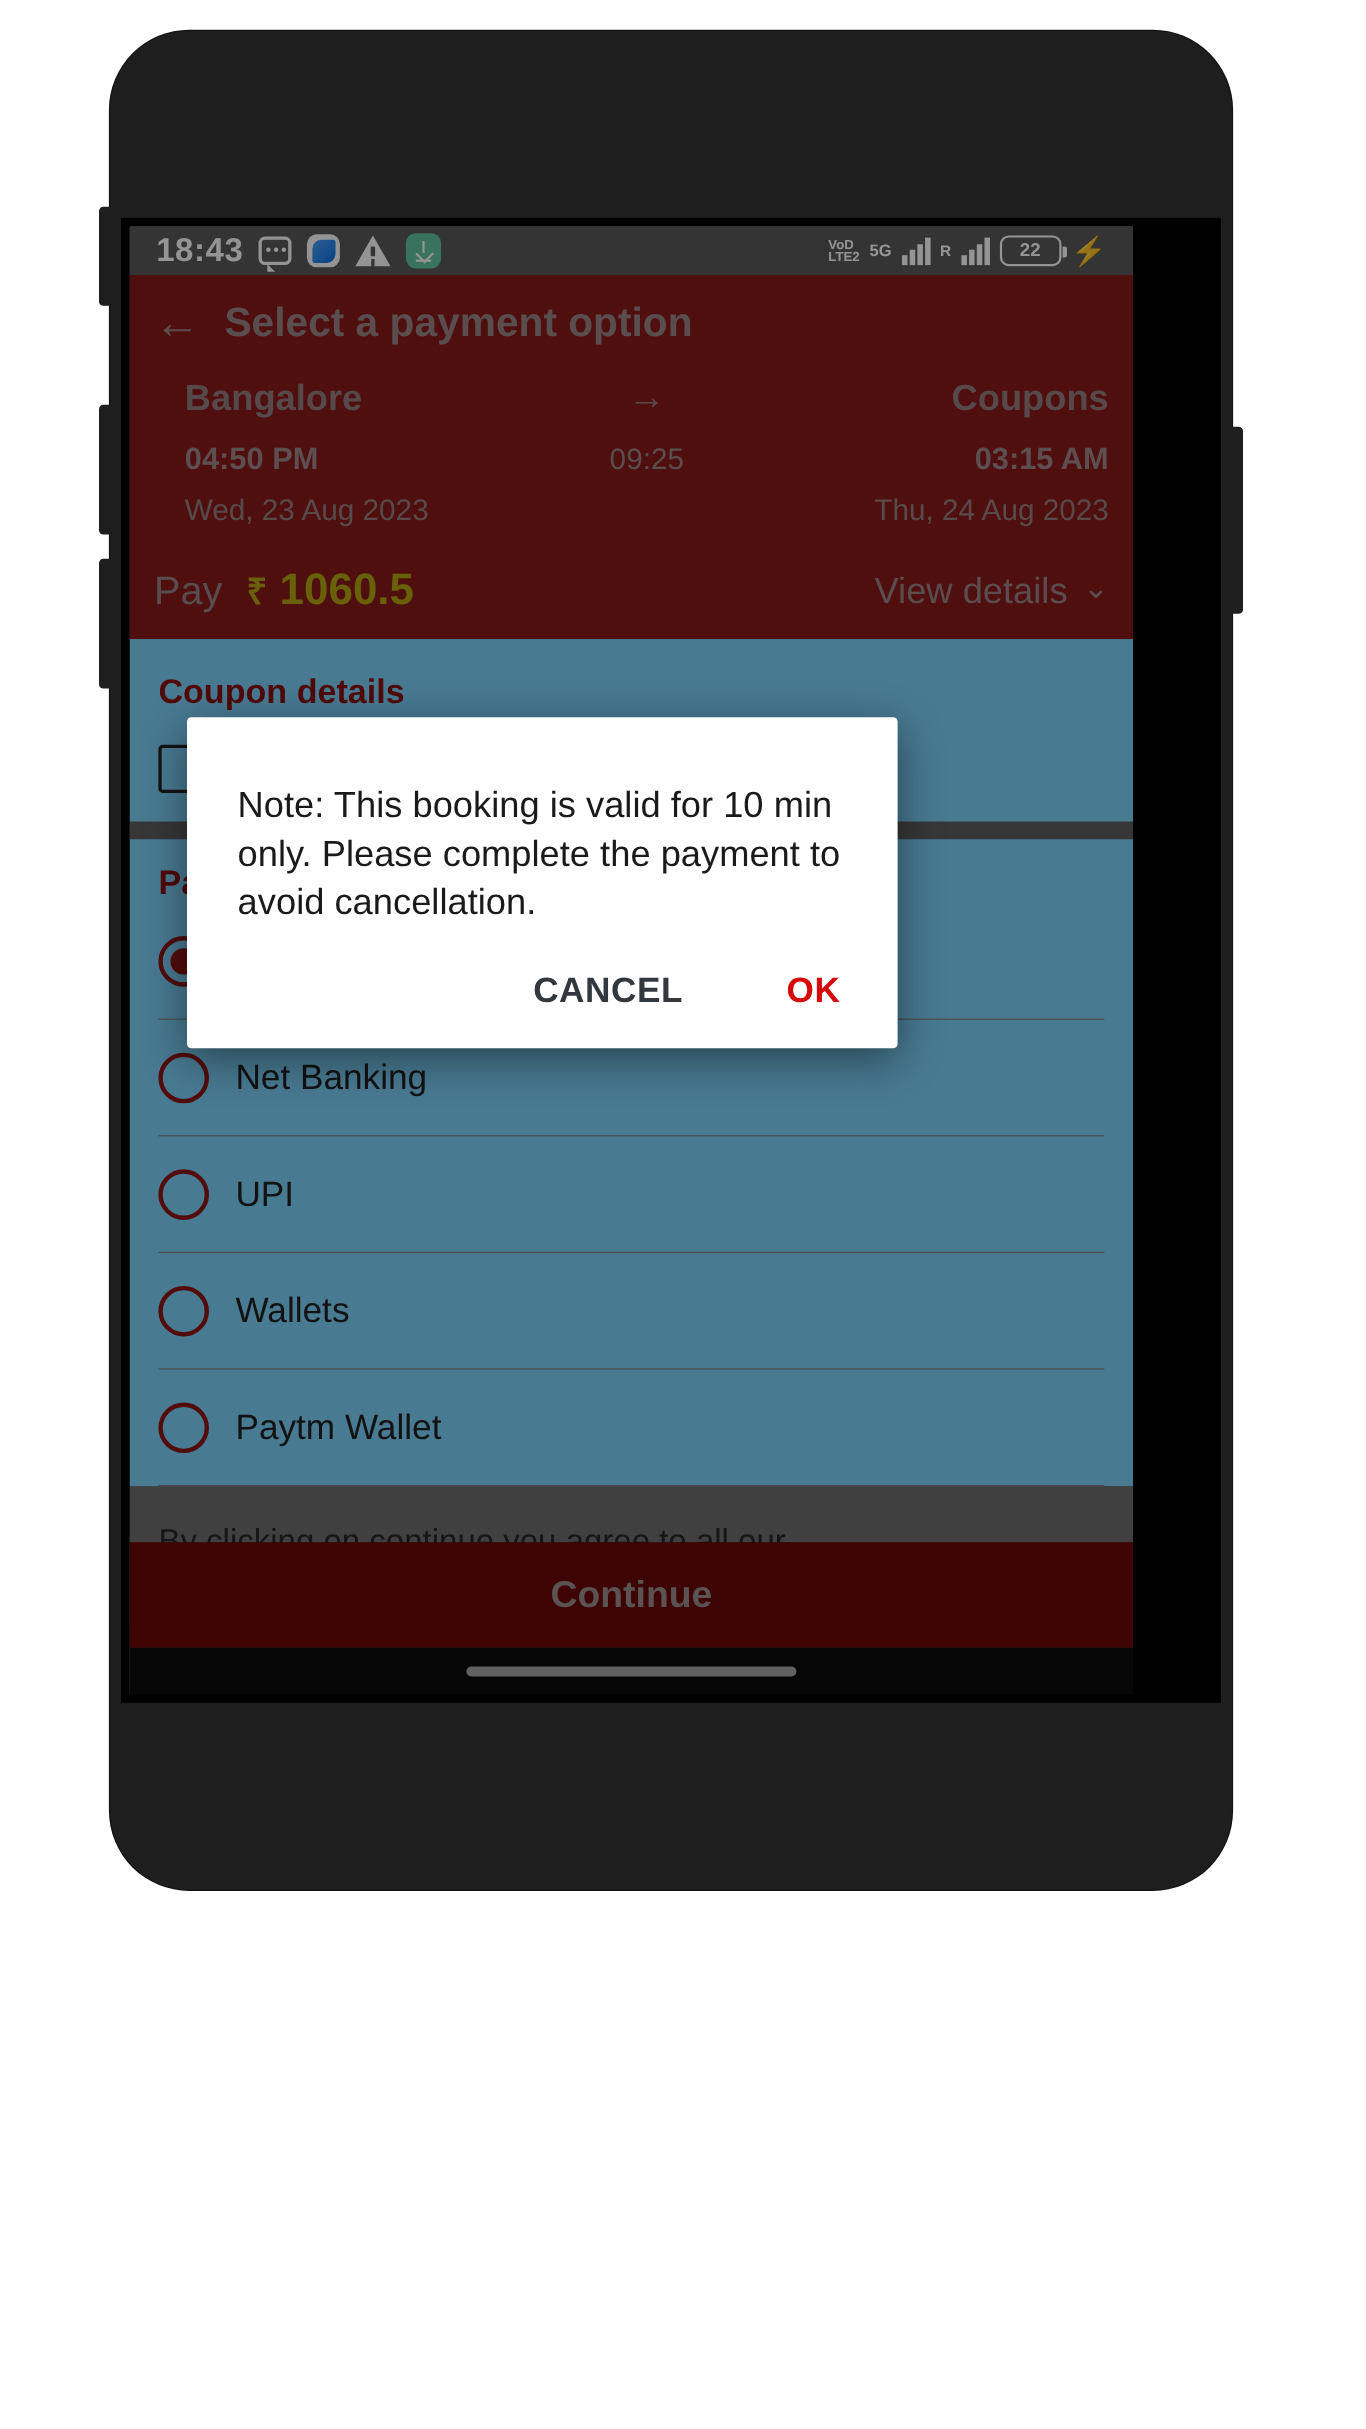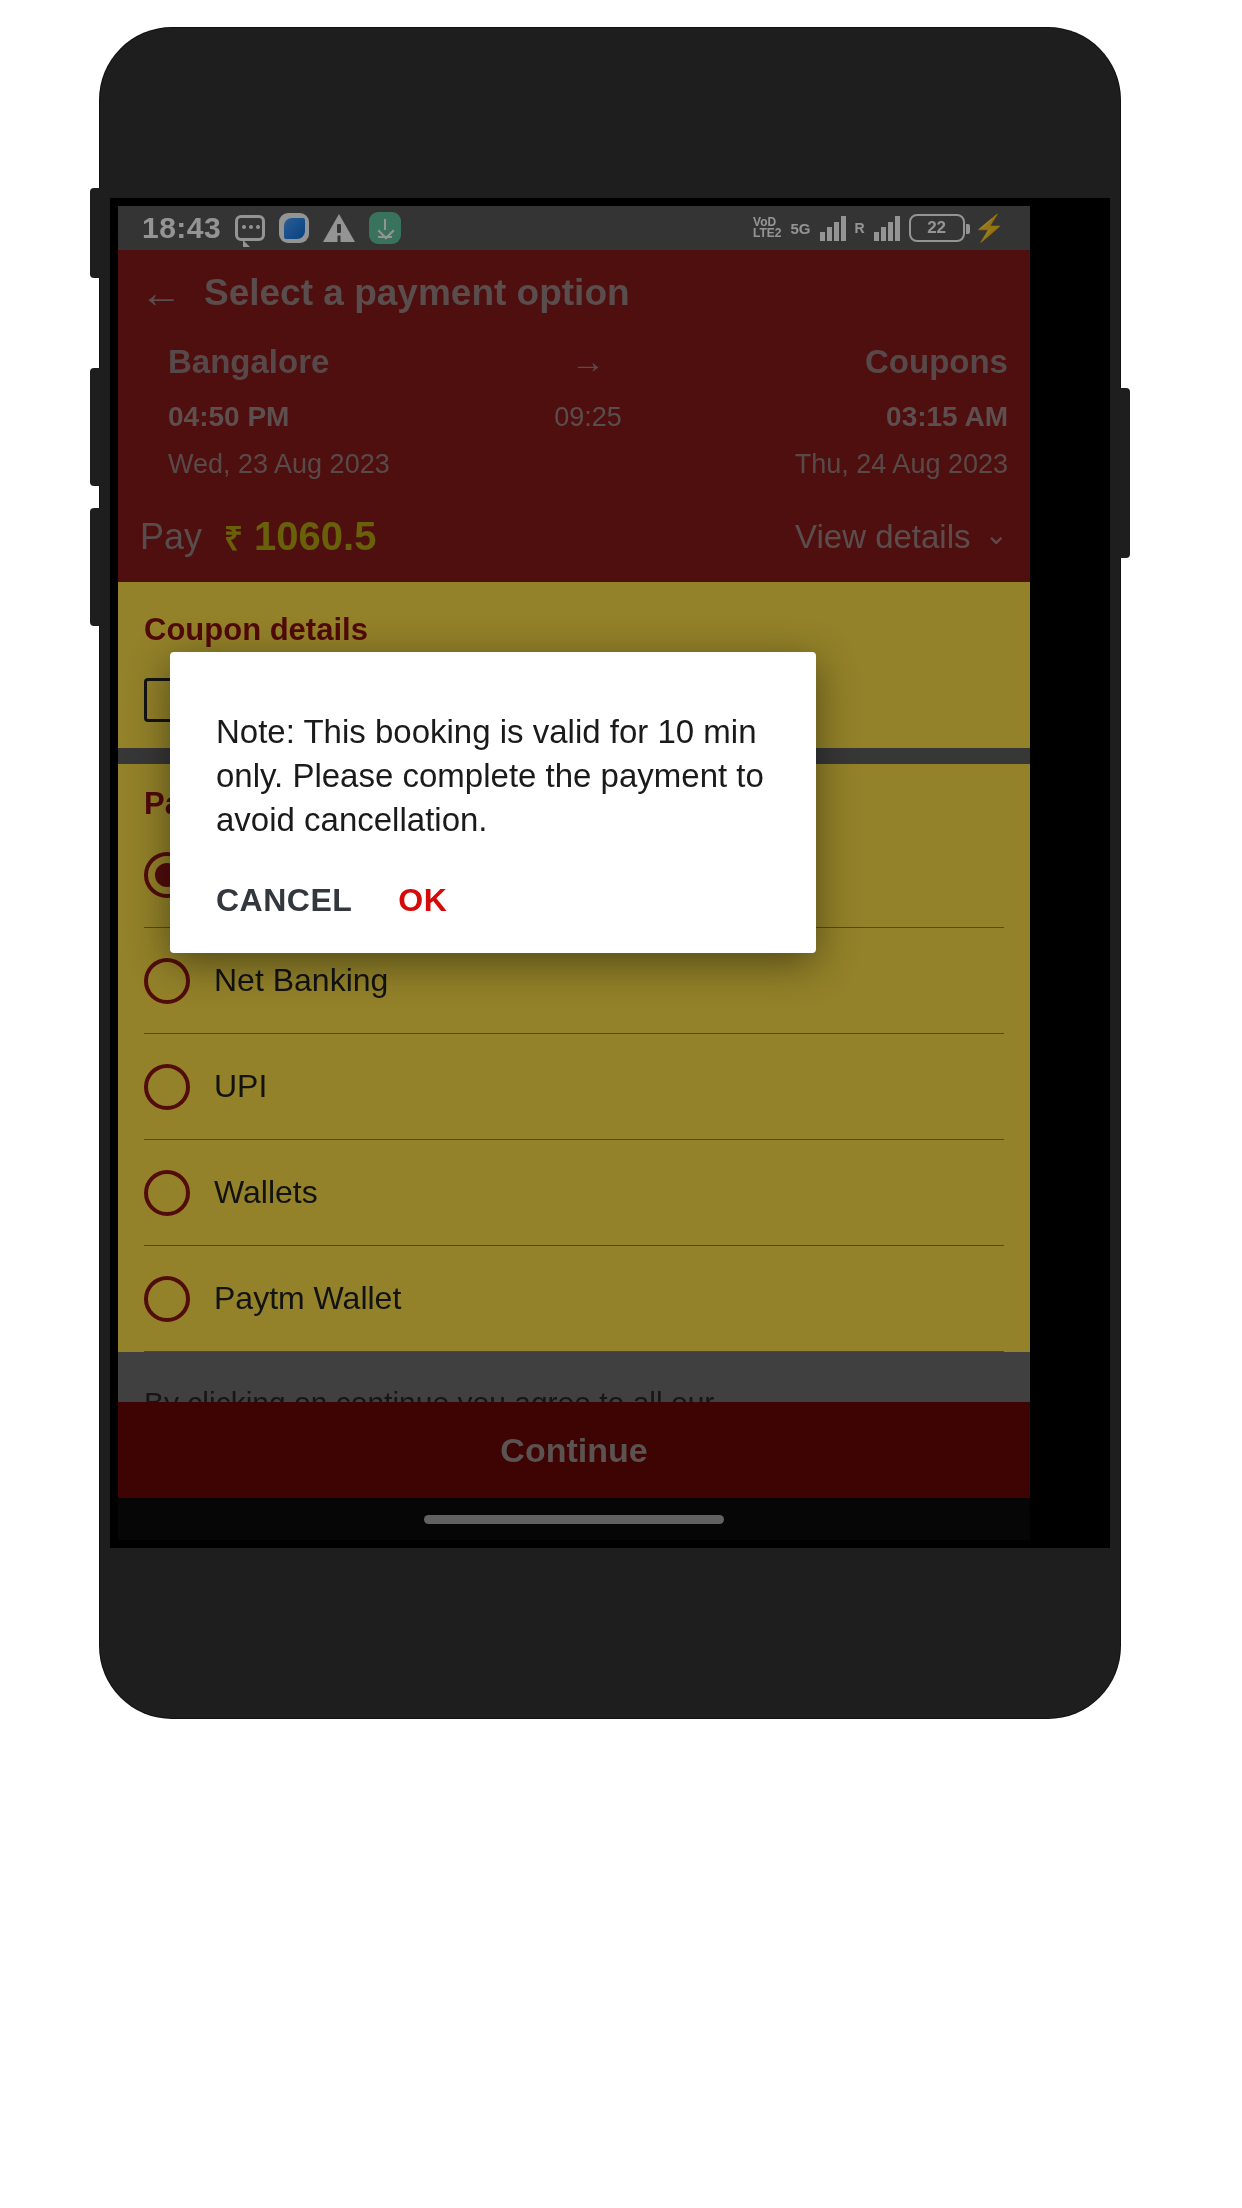--- a/index.html
+++ b/index.html
@@ -104,21 +104,21 @@
   #pay-row{ display:flex; align-items:center; margin-top:34px; }
   #pay-label{ font-size:36px; color:#9a8383; }
   #pay-amount{ font-size:40px; font-weight:700; color:#b5a512; margin-left:22px; }
   #pay-amount .rupee{ font-size:33px; }
   #view-details{ margin-left:auto; display:flex; gap:14px; }
   #view-details-label{ font-size:33px; color:#9d8686; }
   #chevron-down-icon{ font-size:28px; color:#9d8686; }
 
   
   #app-body{ background:#6e6e6e; }
-  .card{ background:#fde047; }
+  .card{ background:#7dd3fc; }
   #coupon-section{ padding:30px 26px 26px; }
   #coupon-title{ font-size:31px; font-weight:700; color:#8c1111; }
   #coupon-check-row{ display:flex; align-items:center; gap:22px; margin-top:30px; }
   #coupon-checkbox{ width:44px; height:44px; border:3px solid #222; border-radius:4px; background:transparent; }
   #coupon-check-label{ font-size:32px; color:#2b2b2b; }
 
   #section-gap{ height:16px; background:#5f5f5f; }
 
   #payment-section{ padding:22px 26px 0; }
   #payment-title{ font-size:31px; font-weight:700; color:#8c1111; }
@@ -149,21 +149,21 @@
   #dialog-scrim{ position:absolute; inset:0; background:rgba(0,0,0,0.42); }
   #confirmation-dialog{
     position:absolute; left:52px; top:446px;
     width:646px; background:#fff; border-radius:4px;
     padding:44px 46px 26px;
     box-shadow:0 10px 40px rgba(0,0,0,.45);
   }
   #dialog-title{ font-size:40px; font-weight:700; color:#121212; }
   .dialog-para{ font-size:33px; line-height:1.33; color:#1a1a1a; margin-top:14px; }
   .dialog-para.second{ margin-top:38px; }
-  #dialog-actions{ display:flex; justify-content:flex-start; align-items:center; gap:46px; margin-top:40px; padding-bottom:8px; }
+  #dialog-actions{ display:flex; justify-content:flex-end; align-items:center; gap:94px; margin-top:40px; padding-bottom:8px; }
   #cancel-button{ font-size:32px; font-weight:700; color:#33383f; letter-spacing:.5px; background:none; border:none; cursor:pointer; font-family:inherit; }
   #ok-button{ font-size:32px; font-weight:700; color:#d60a0a; letter-spacing:.5px; background:none; border:none; cursor:pointer; font-family:inherit; padding-right:6px; }
 </style>
 </head>
 <body>
 
 <div id="phone-frame">
 
   <div class="side-btn" id="mute-button"></div>
   <div class="side-btn" id="volume-up-button"></div>

